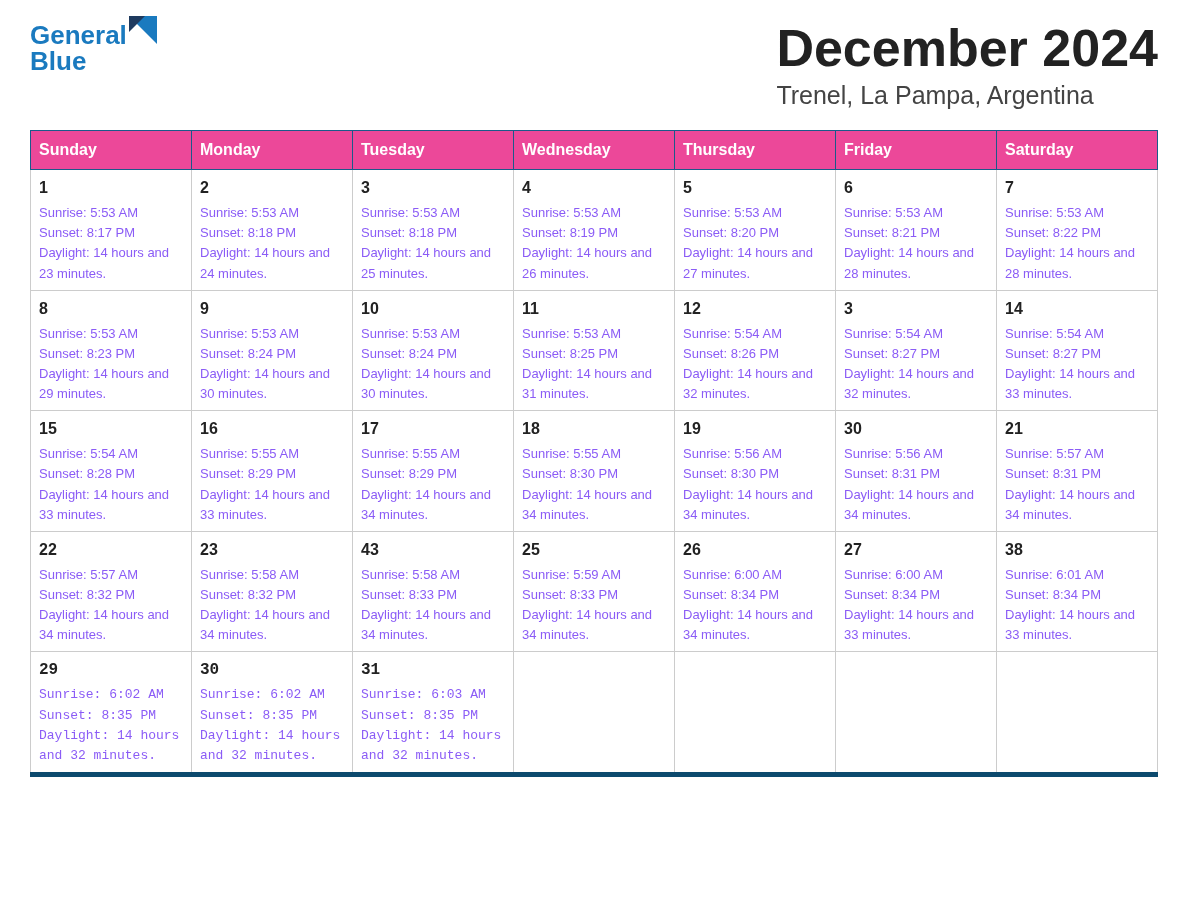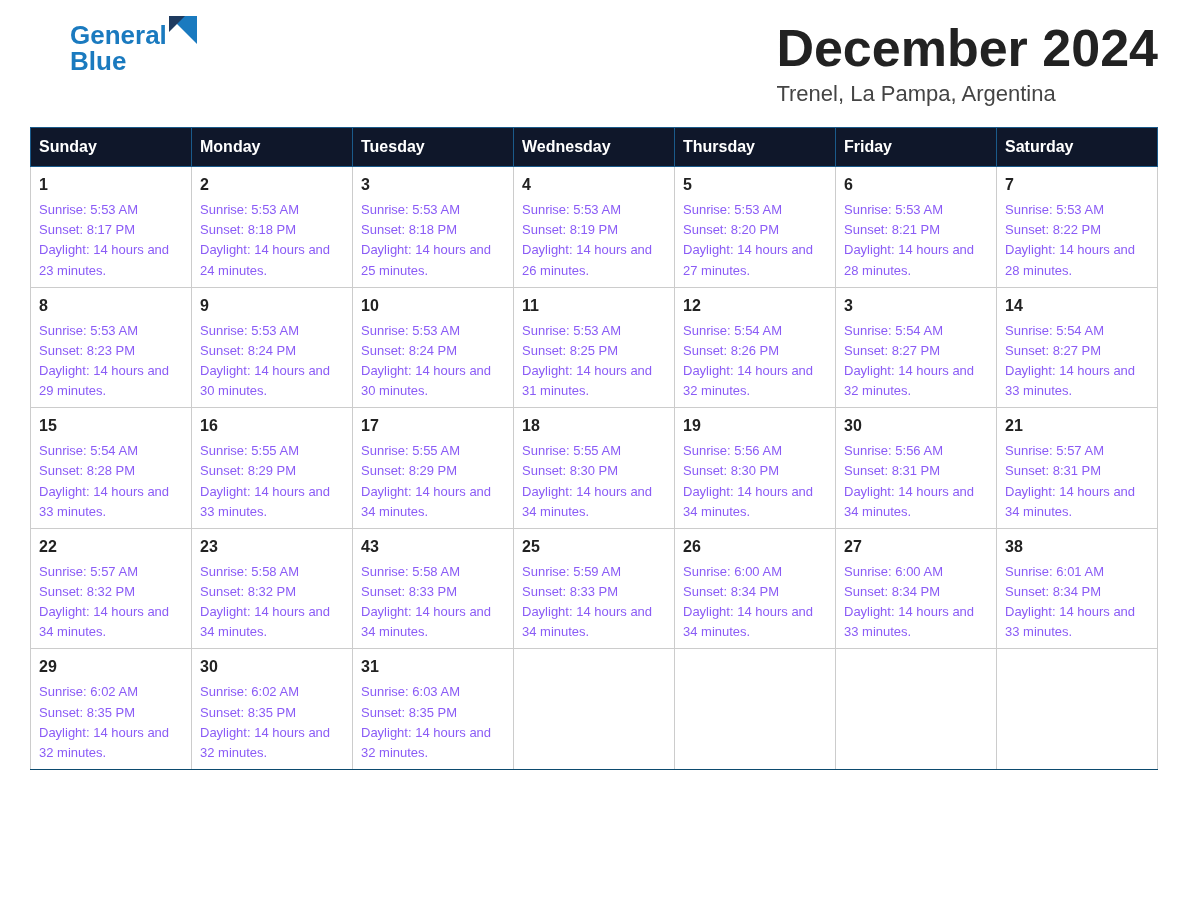--- a/index.html
+++ b/index.html
@@ -13,21 +13,20 @@
     .header {
       display: flex;
       justify-content: space-between;
       align-items: flex-start;
       margin-bottom: 20px;
     }
     .logo {
       display: flex;
       align-items: center;
       gap: 0;
-      margin-left: 40px;
     }
     .logo-text {
       font-size: 26px;
       font-weight: bold;
       color: #222;
       line-height: 1.1;
     }
     .logo-text span {
       color: #1a7abf;
     }
@@ -39,31 +38,31 @@
     }
     .title-section {
     }
     .month-year {
       font-size: 52px;
       font-weight: bold;
       color: #222;
       line-height: 1.1;
     }
     .location {
-      font-size: 22px;
+      font-size: 25px;
       color: #444;
       margin-top: 4px;
     }
     .calendar-table {
       width: 100%;
       border-collapse: collapse;
       border: 1px solid #aaa;
     }
     .calendar-table th {
-      background-color: #0f172a;
+      background-color: #ec4899;
       color: #fff;
       font-size: 16px;
       font-weight: bold;
       padding: 10px 8px;
       text-align: left;
       border: 1px solid #1a5a8a;
     }
     .calendar-table td {
       vertical-align: top;
       border: 1px solid #ccc;
@@ -83,21 +82,22 @@
     }
     .day-info {
       font-size: 13px;
       color: #8b5cf6;
       line-height: 1.55;
     }
     .empty-cell {
       background: #fff;
     }
     tr:last-child td {
-      border-bottom: 1px solid #0c4a6e;
+      border-bottom: 5px solid #0c4a6e;
+      font-family: Liberation Mono, monospace;
     }
   </style>
 </head>
 <body>
 
 <div class="header">
   <div class="logo">
     <div>
       <div class="logo-text">
         <span>General</span><svg class="logo-icon" viewBox="0 0 28 28">

